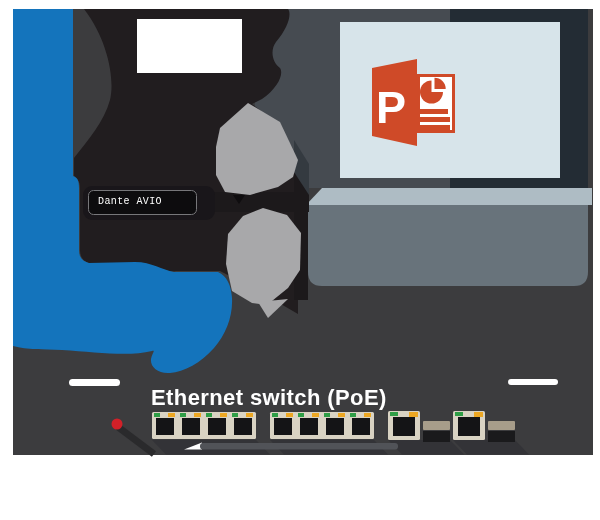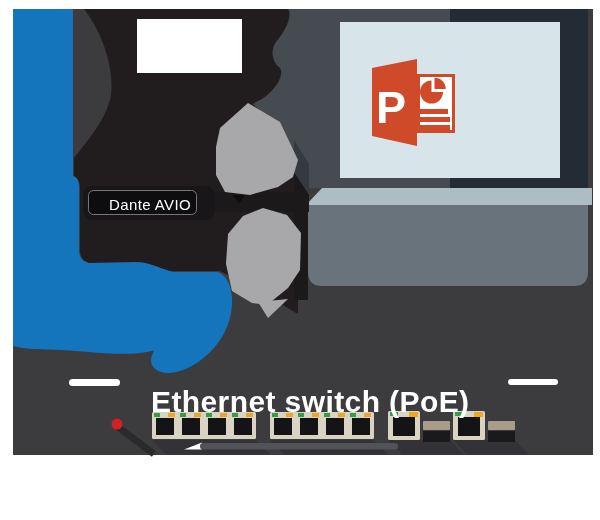--- a/index.html
+++ b/index.html
@@ -1,21 +1,21 @@
 <!DOCTYPE html>
 <html><head>
 <meta charset="utf-8">
 <style>
   html,body{margin:0;padding:0;background:#ffffff;}
   .stage{position:relative;width:600px;height:520px;background:#ffffff;overflow:hidden;
          font-family:"Liberation Sans", sans-serif;}
   .stage svg{position:absolute;left:0;top:0;}
   .overlay-label{position:absolute;color:#ffffff;white-space:nowrap;}
-  .adapter-label{left:109px;top:196px;font-size:15px;letter-spacing:.4px;}
-  .switch-label{left:151px;top:385px;font-size:30px;font-weight:bold;letter-spacing:.4px;}
+  .adapter-label{left:98px;top:196px;font-size:10px;letter-spacing:.4px;font-family:Liberation Mono, monospace;}
+  .switch-label{left:151px;top:385px;font-size:22px;font-weight:bold;letter-spacing:.4px;}
 </style>
 </head>
 <body>
 
 <div class="stage">
   <svg width="600" height="520" viewBox="0 0 600 520">
 
     <rect x="13" y="9" width="580" height="446" fill="#3c3c3e"></rect>
 
     <rect x="255" y="9" width="195" height="179" fill="#464b51"></rect>

